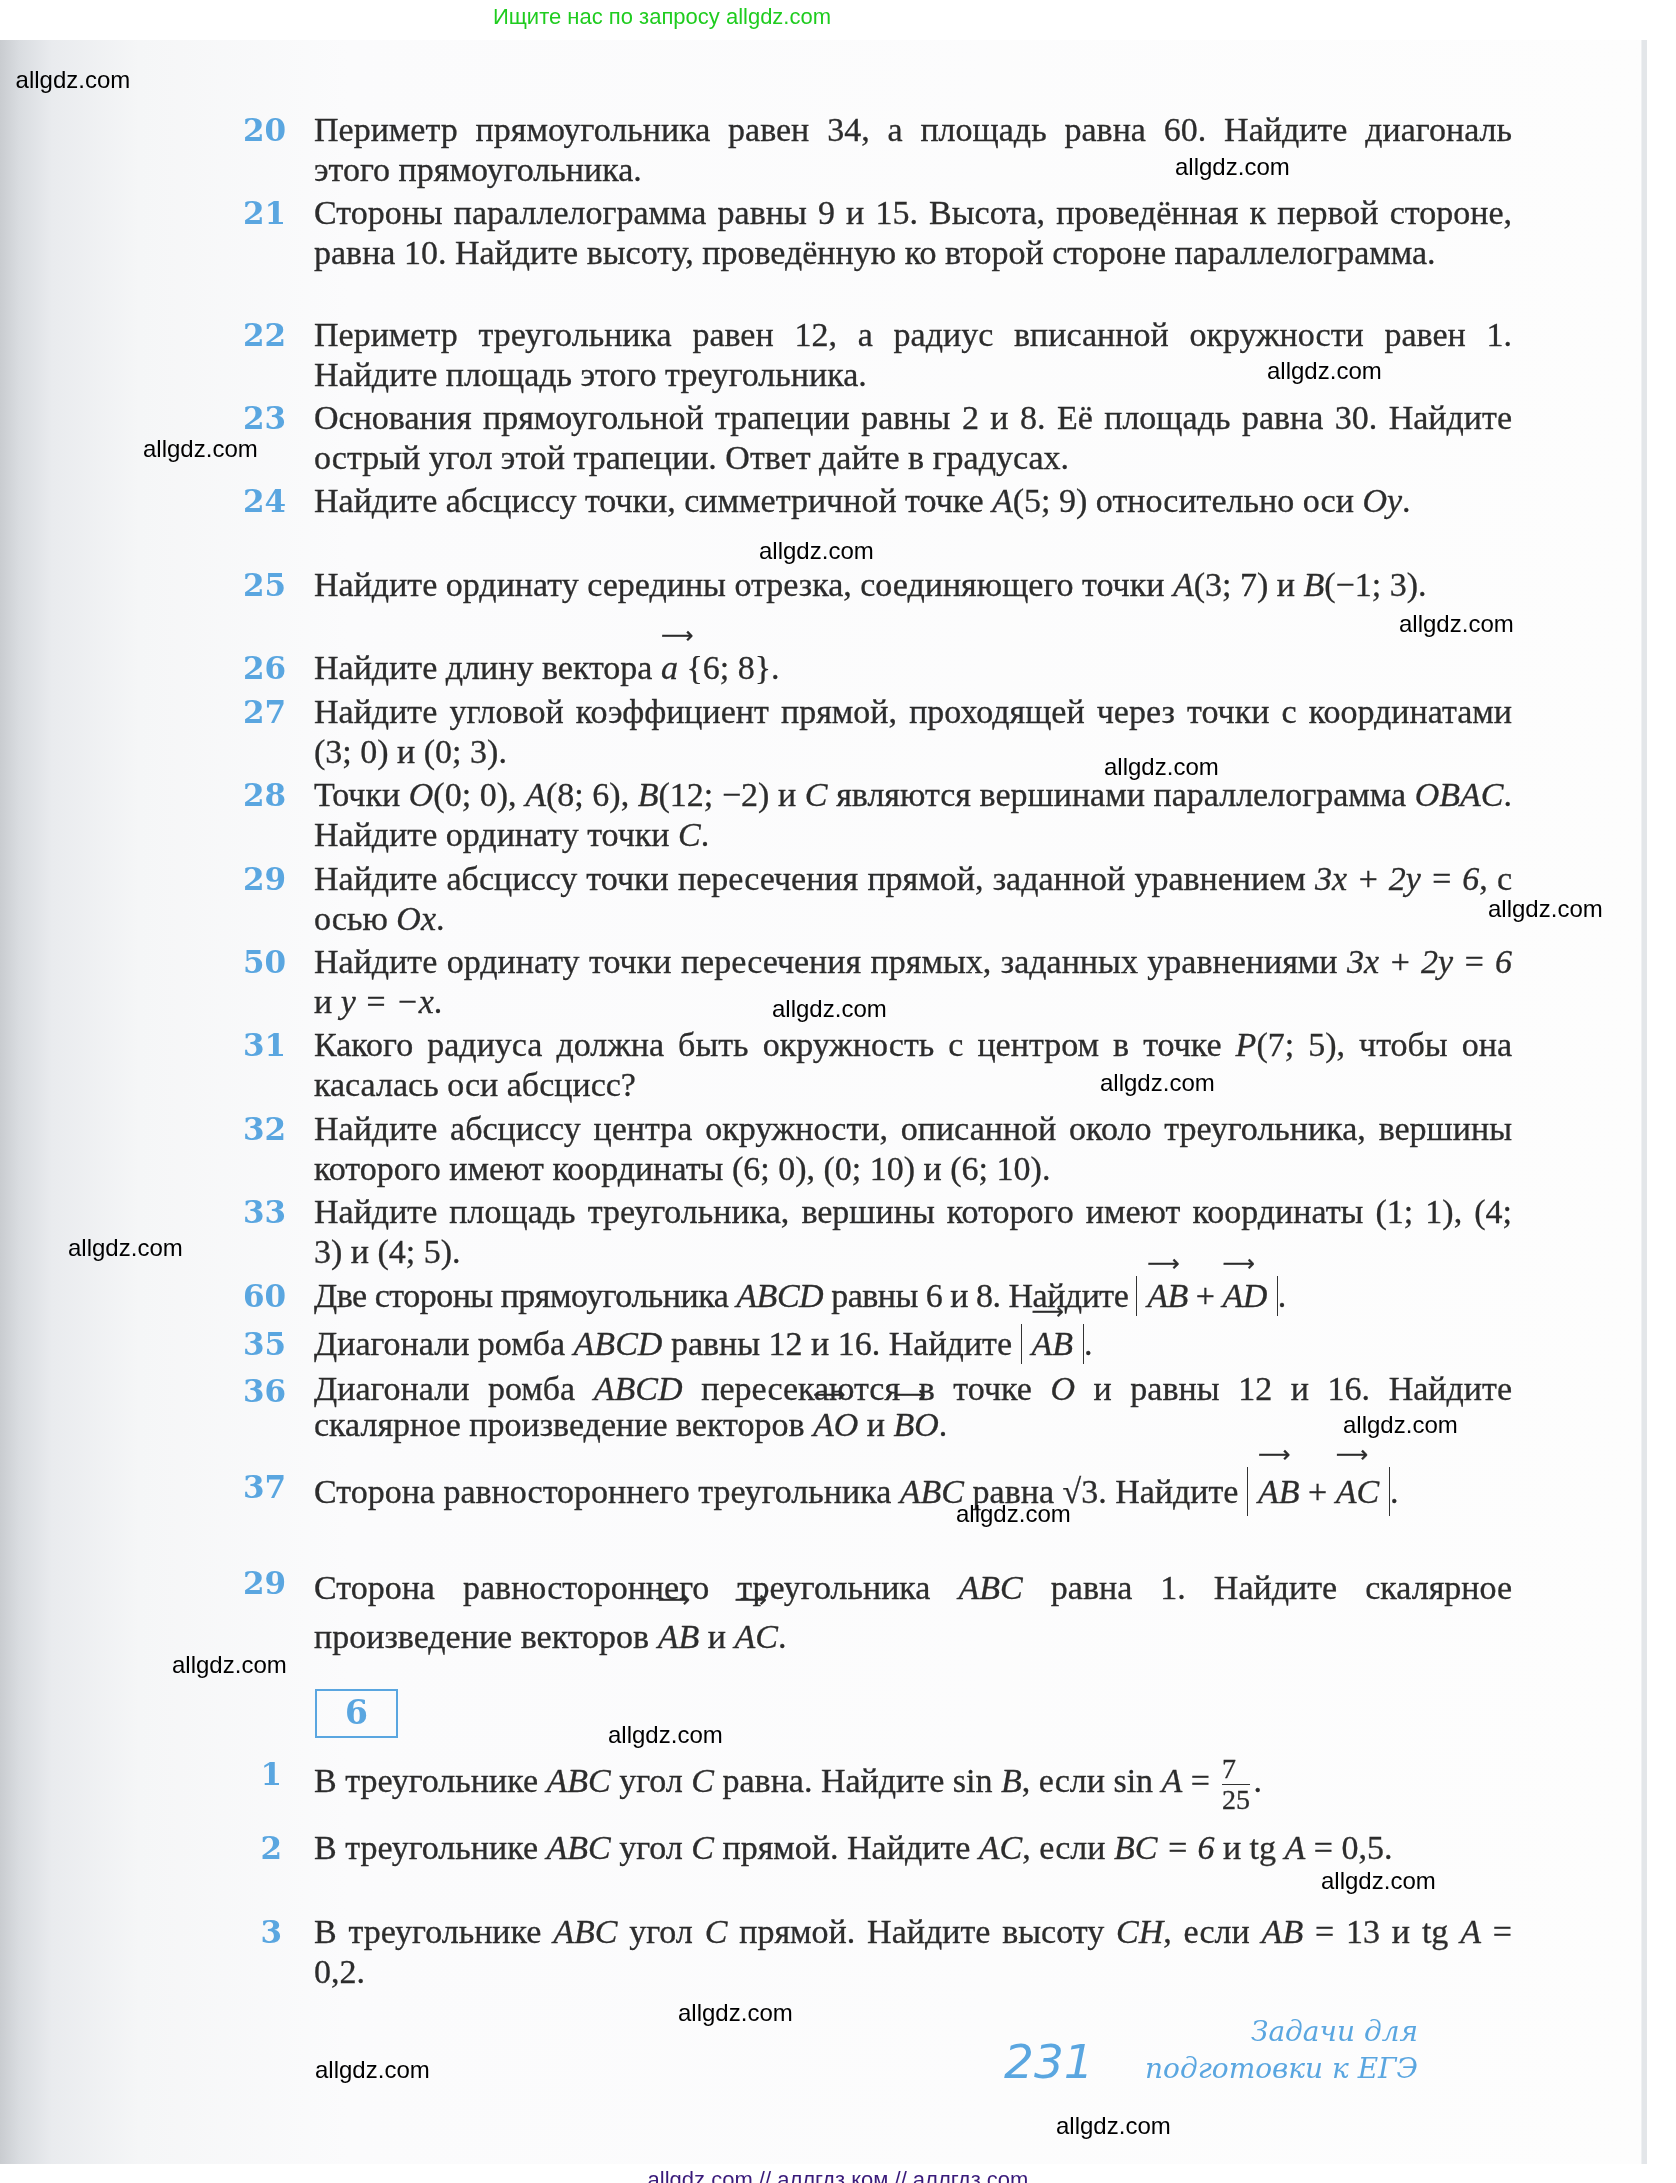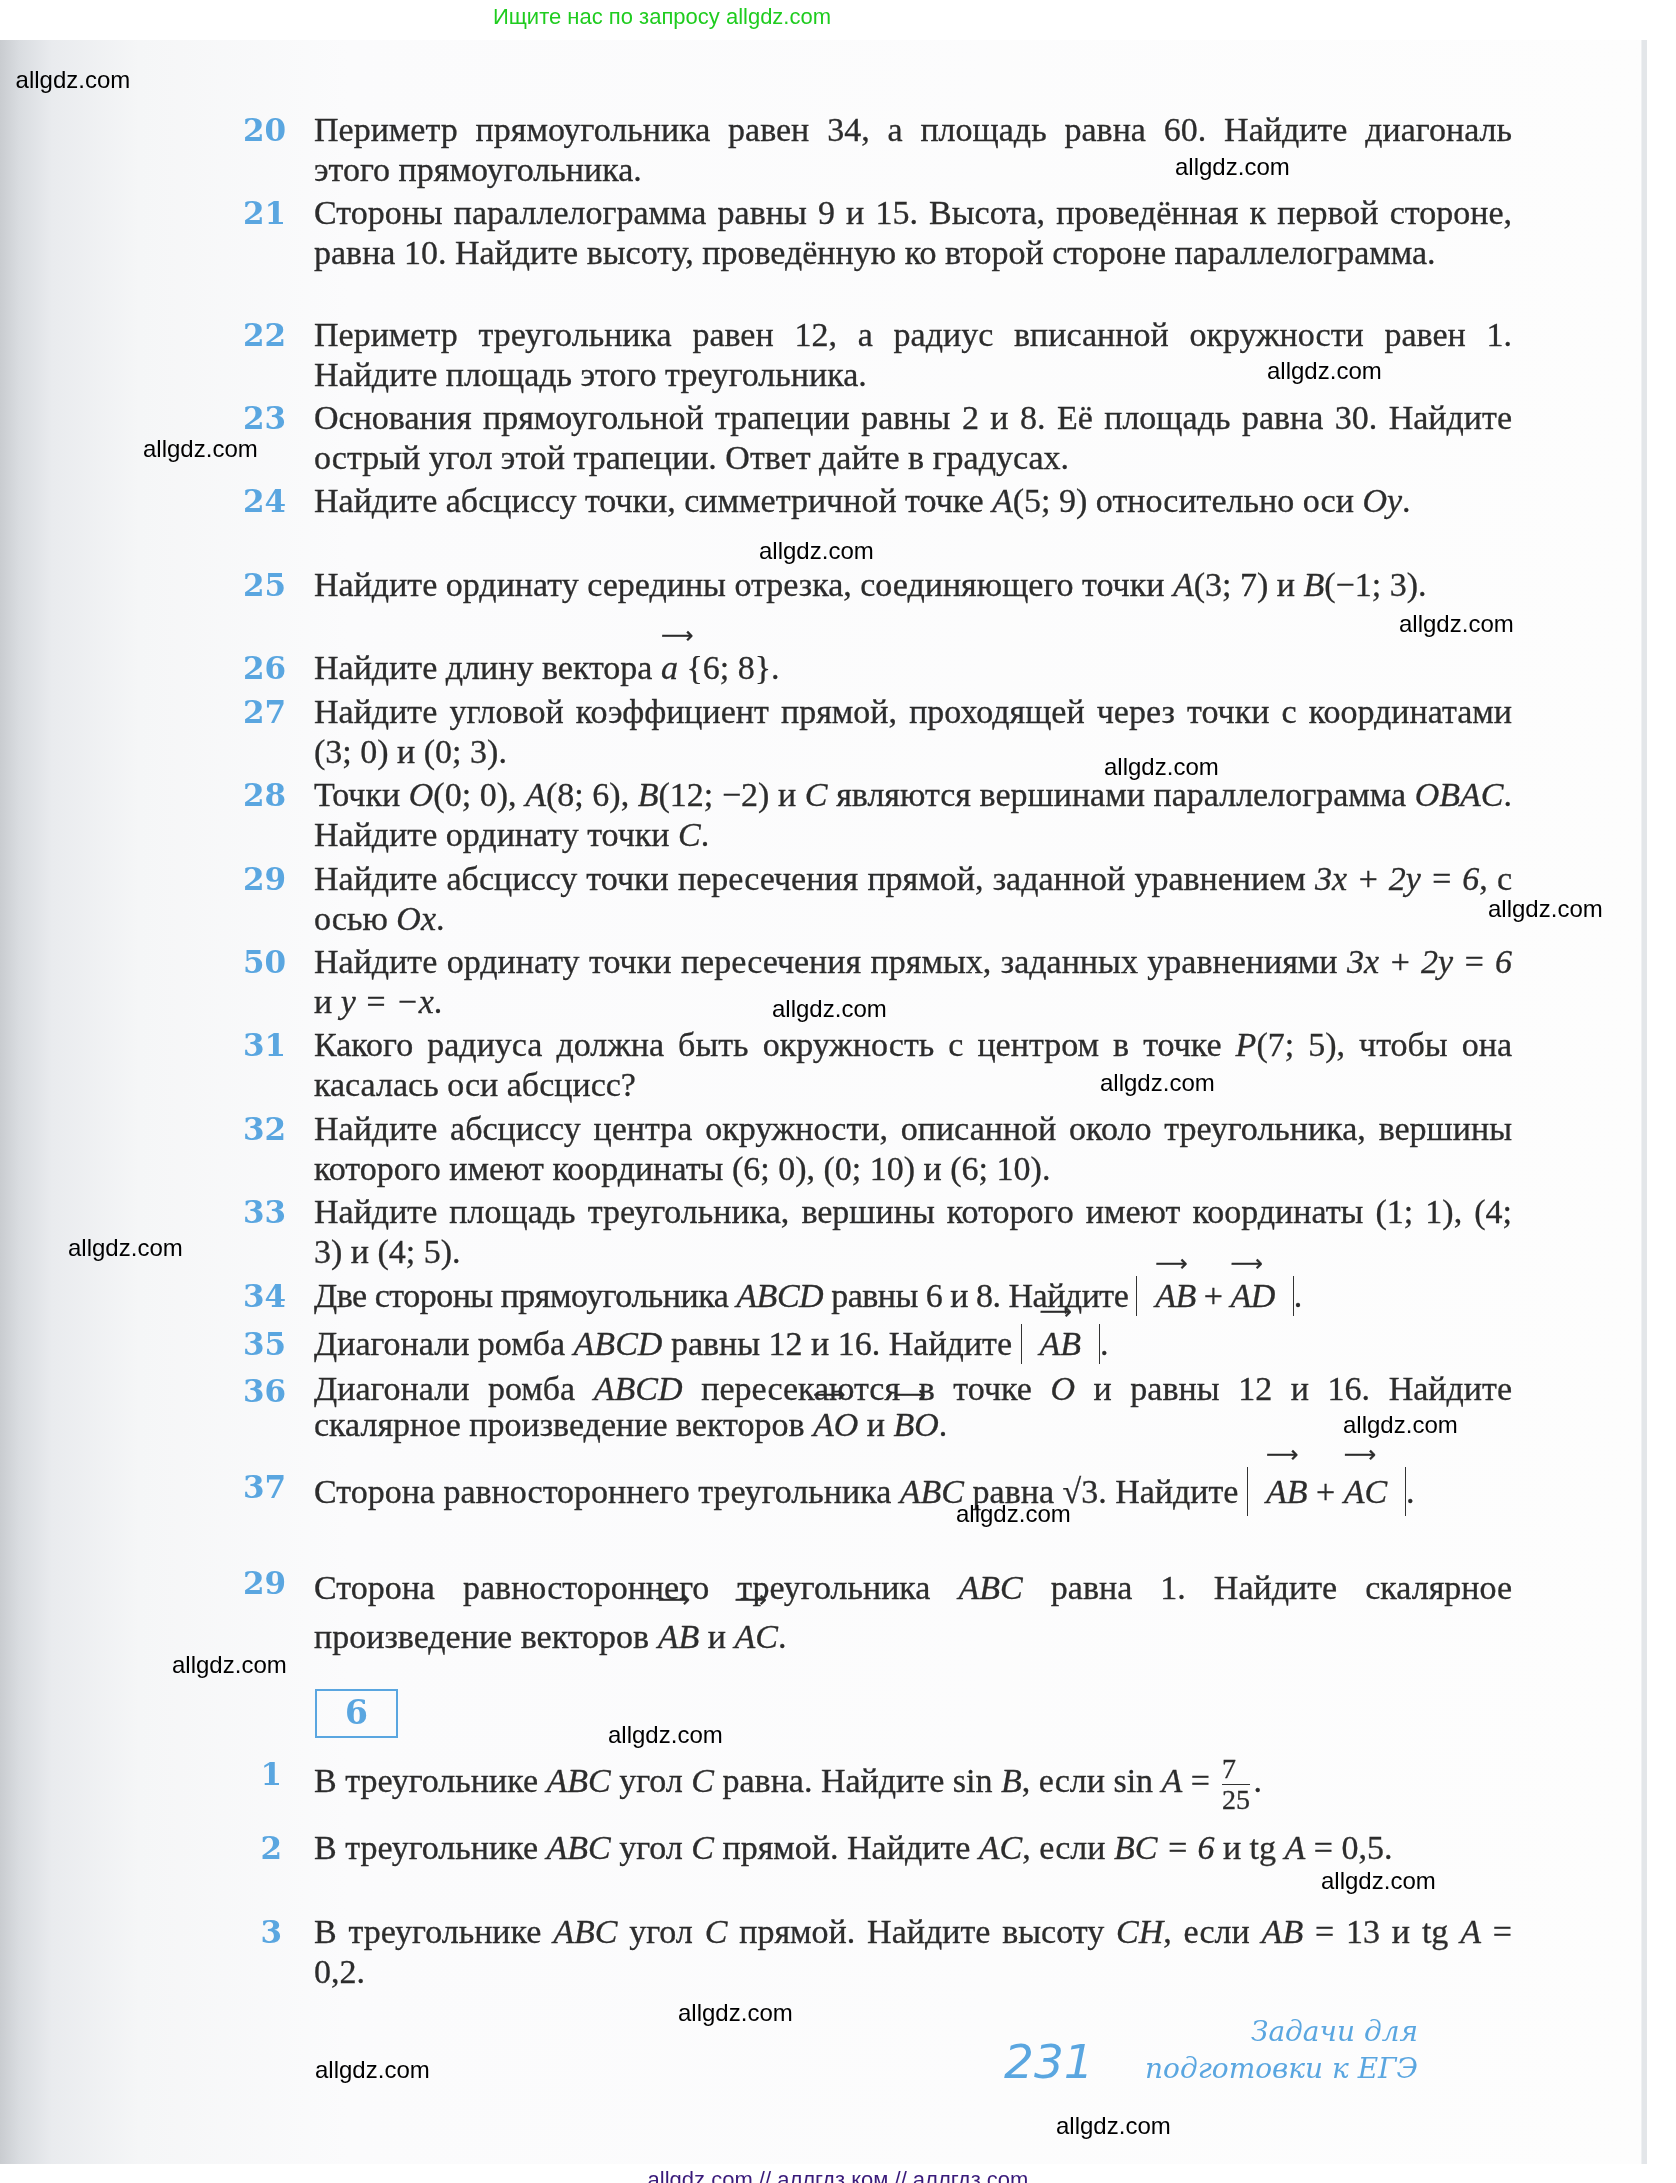--- a/index.html
+++ b/index.html
@@ -34,21 +34,21 @@
     font-family:"Liberation Serif", serif; font-size:34px; line-height:40px;
     color:#2c2c2c; text-align:justify; text-align-last:left;
     -webkit-text-stroke:0.3px #2c2c2c;
   }
   .text i { font-style:italic; }
   .vec { position:relative; display:inline-block; font-style:italic; }
   .vec::before {
     content:"⟶"; position:absolute; left:0; right:0; top:-22.6px;
     font-size:22.6px; text-align:center; font-style:normal; line-height:22.6px;
   }
-  .abs-bar { display:inline-block; border-left:1.7px solid #333; border-right:1.7px solid #333; padding:0 18px; }
+  .abs-bar { display:inline-block; border-left:1.7px solid #333; border-right:1.7px solid #333; padding:0 10px; }
   .frac { display:inline-block; vertical-align:middle; text-align:center; font-size:28px; line-height:29.5px; margin:0 3.5px; }
   .frac span { display:block; }
   .frac .den { border-top:1.7px solid #333; }
   .section-box {
     position:absolute; left:315px; top:1689px; width:83px; height:49px;
     border:2.6px solid #5aa6e0; box-sizing:border-box;
     font-family:"DejaVu Serif", serif; font-weight:bold; font-size:33px;
     color:#5aa6e0; text-align:center; line-height:43px;
   }
   .wm {
@@ -142,21 +142,21 @@
   <span class="num">32</span>
   <div class="text">Найдите абсциссу центра окружности, описанной около треугольника, вершины которого имеют координаты (6; 0), (0; 10) и (6; 10).</div>
 </div>
 
 <div class="problem" style="top:1192px">
   <span class="num">33</span>
   <div class="text">Найдите площадь треугольника, вершины которого имеют координаты (1; 1), (4; 3) и (4; 5).</div>
 </div>
 
 <div class="problem" style="top:1276px">
-  <span class="num">34</span>
+  <span class="num">60</span>
   <div class="text" style="letter-spacing:-0.5px"><span>Две стороны прямоугольника </span><i>ABCD</i><span> равны 6 и 8. Найдите </span><span class="abs-bar"><span class="vec">AB</span><span> + </span><span class="vec">AD</span></span><span>.</span></div>
 </div>
 
 <div class="problem" style="top:1324px">
   <span class="num">35</span>
   <div class="text"><span>Диагонали ромба </span><i>ABCD</i><span> равны 12 и 16. Найдите </span><span class="abs-bar"><span class="vec">AB</span></span><span>.</span></div>
 </div>
 
 <div class="problem" style="top:1371px">
   <span class="num">36</span>

